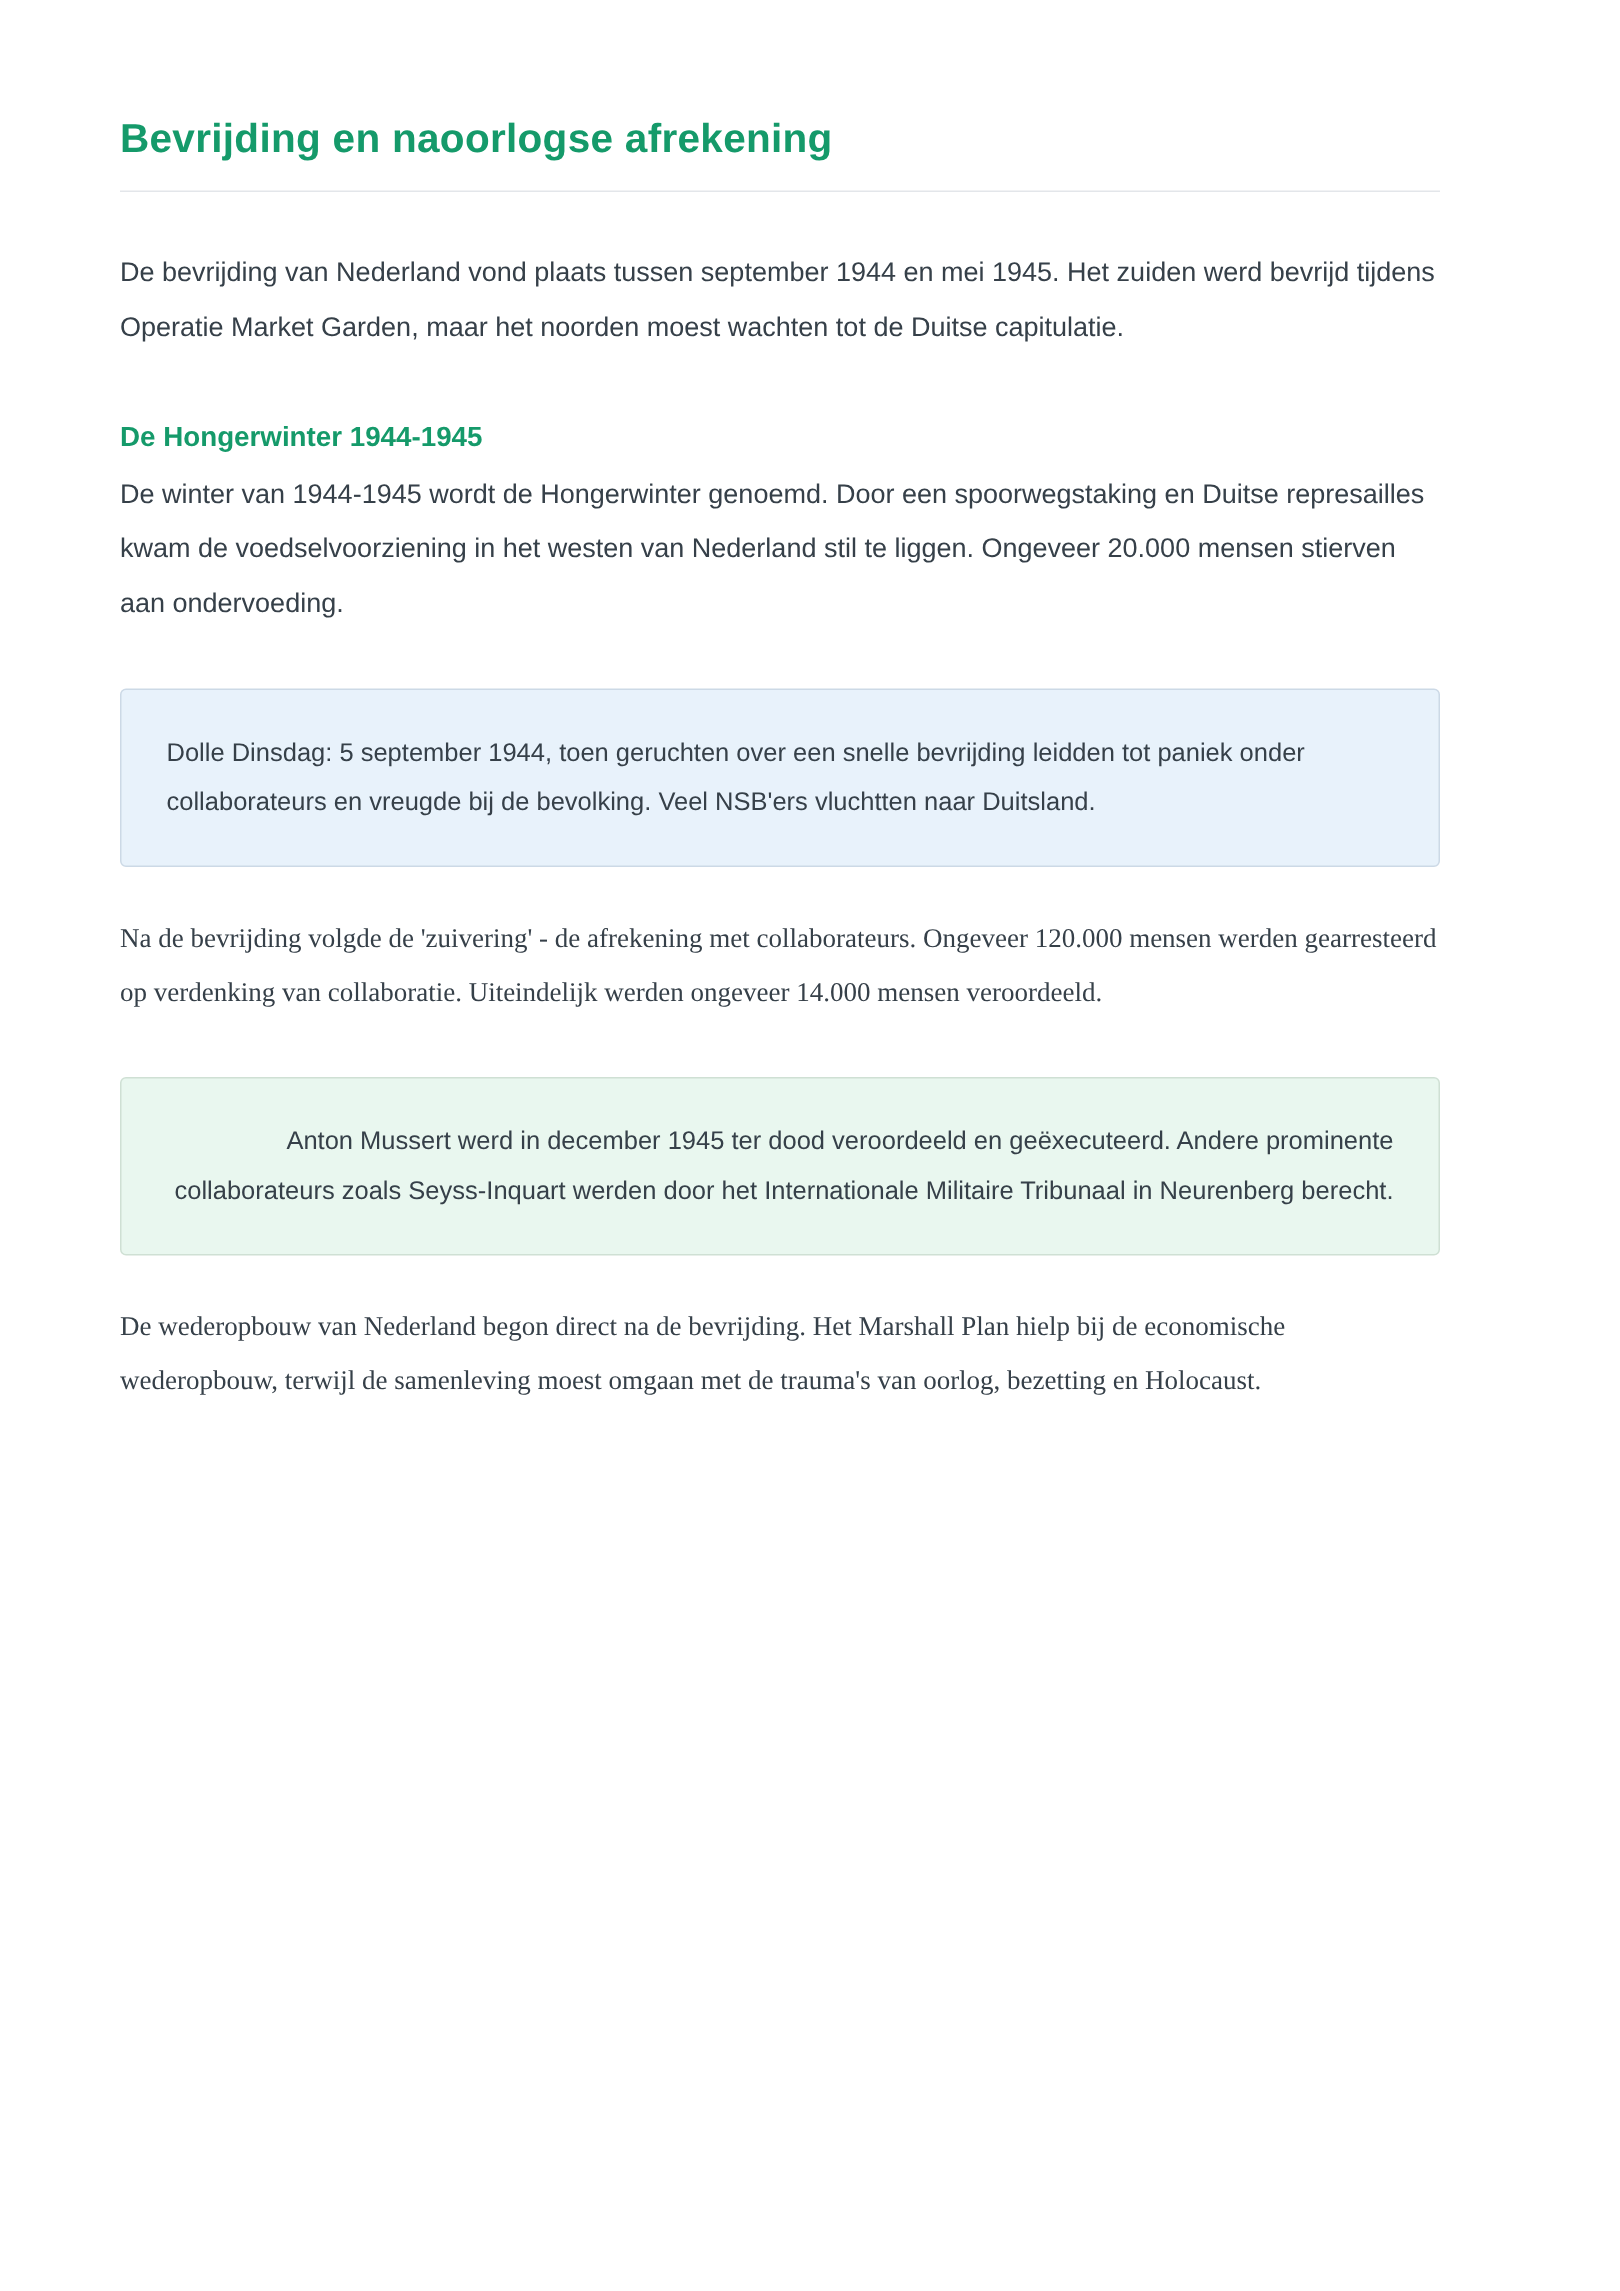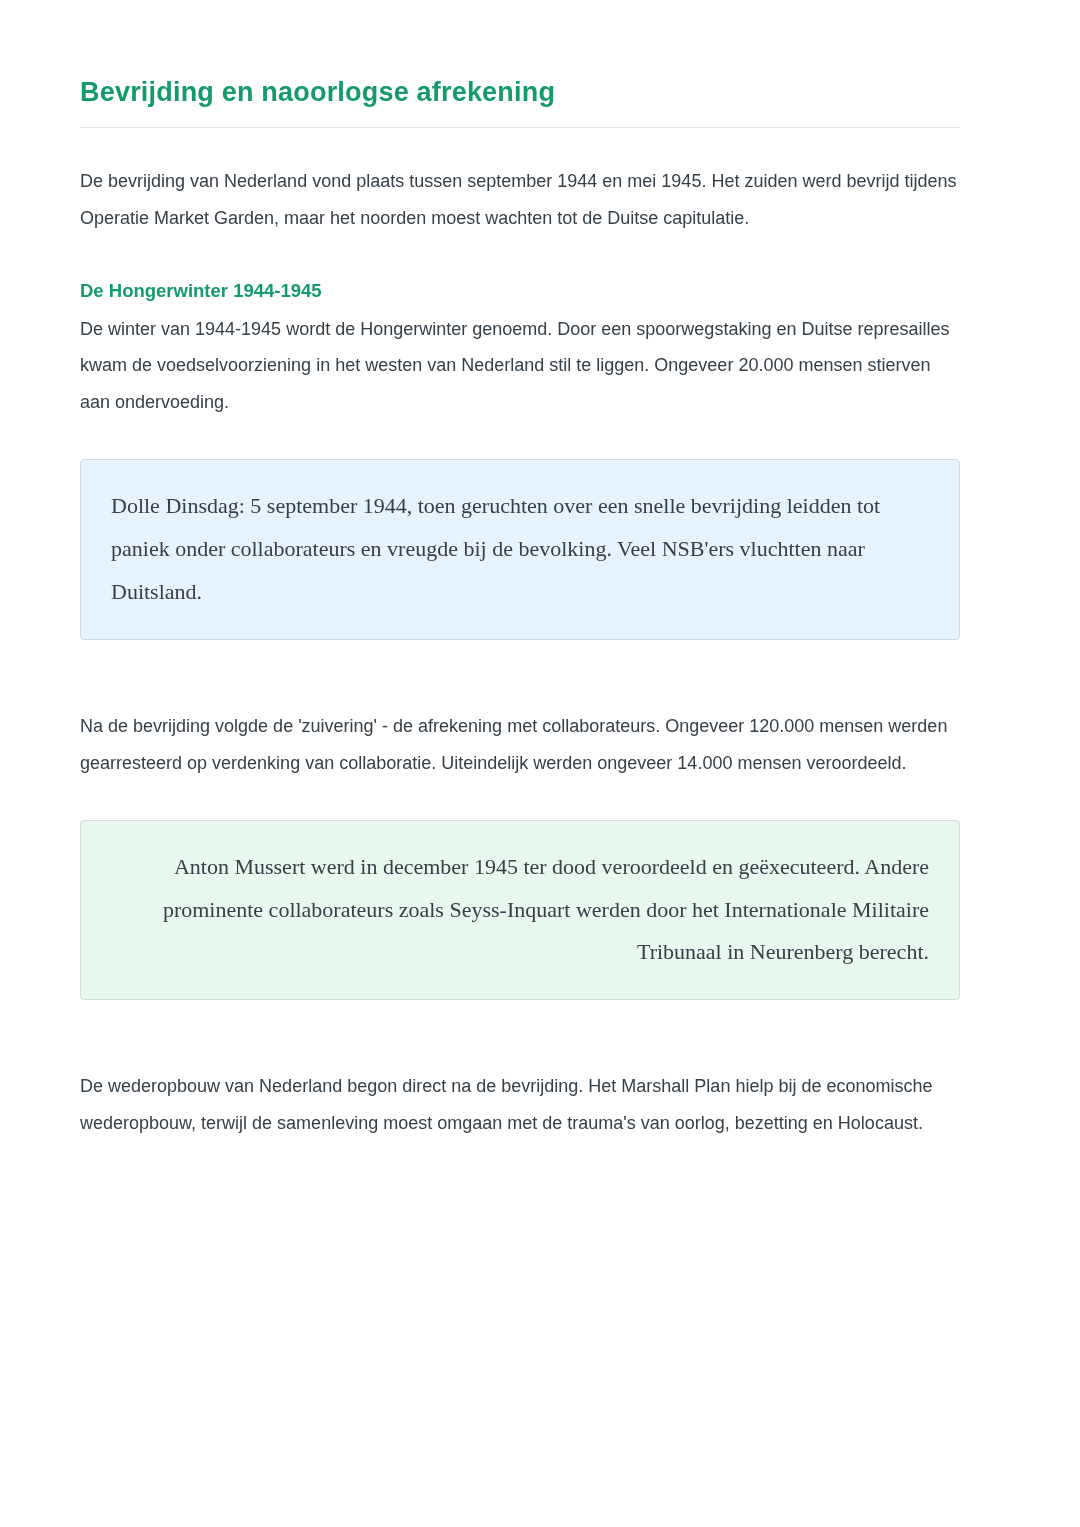--- a/index.html
+++ b/index.html
@@ -42,26 +42,26 @@
   }
   .section-heading + .body-paragraph {
     margin-top: 8px;
   }
   .callout {
     margin-top: 38px;
     border-radius: 4px;
     padding: 25px 30px;
   }
   .callout .callout-text {
-    font-size: 22px;
+    font-size: 17px;
     line-height: 1.95;
-    font-family: Liberation Serif, serif;
   }
   .callout + .body-paragraph {
-    margin-top: 68px;
+    margin-top: 29px;
+    font-family: Liberation Serif, serif;
   }
   .callout-blue {
     background: var(--callout-blue-bg, #e8f2fb);
     border: 1px solid var(--callout-blue-border, #ccd9e6);
   }
   .callout-green {
     background: var(--callout-green-bg, #e9f7ef);
     border: 1px solid var(--callout-green-border, #cfe0d4);
     text-align: right;
   }

